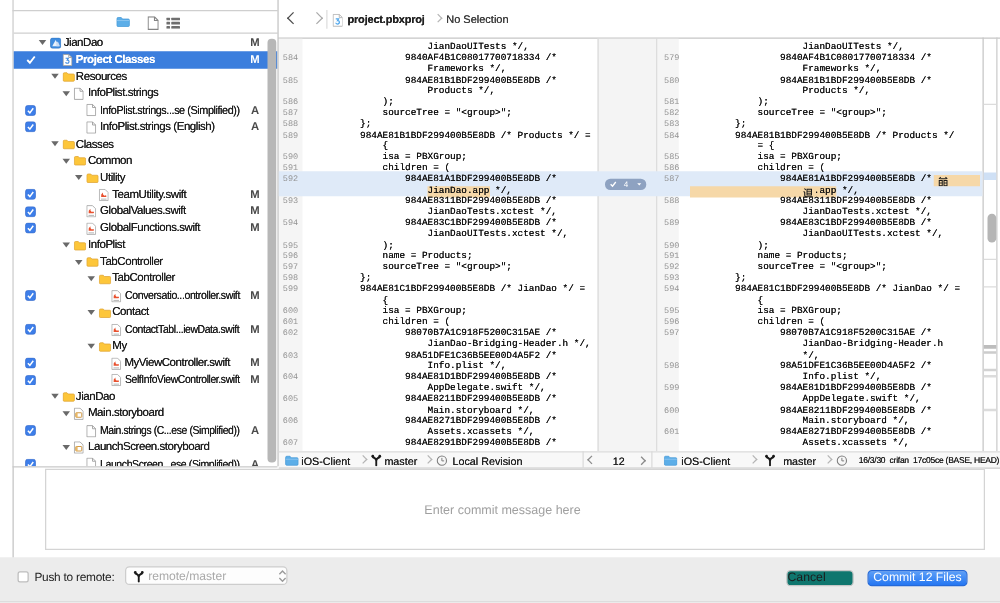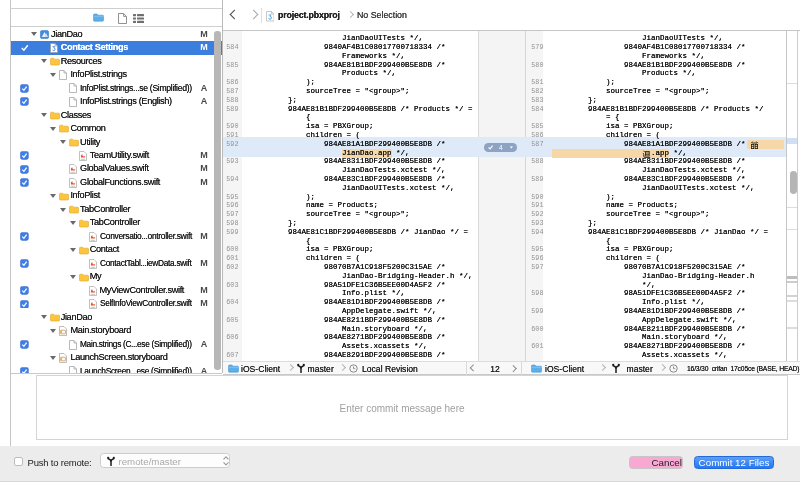--- a/index.html
+++ b/index.html
@@ -44,21 +44,21 @@
 <div style="position:absolute;left:197px;width:14px;text-align:center;top:27.66px;height:13.48px;line-height:13.48px;font-size:9px;font-weight:600;color:#4a4a4a;">M</div>
 <div style="position:absolute;left:11px;right:0;top:41.14px;height:13.48px;background:#3b7edd;"></div>
 <div style="position:absolute;left:19.5px;top:43.34px;line-height:0;"><svg width="9.5" height="9.5" viewBox="0 0 9.5 9.5">
         <path d="M1.8 5.0 L3.9 7.2 L7.8 2.2" stroke="#fff" stroke-width="1.5" fill="none"></path>
       </svg></div>
 <div style="position:absolute;left:49.70px;top:42.94px;line-height:0;"><svg width="8" height="10" viewBox="0 0 8 10">
         <path d="M0.5 0.5 L5 0.5 L7.5 3 L7.5 9.5 L0.5 9.5 Z" fill="#fff" stroke="#9b9b9b" stroke-width="0.7"></path>
         <path d="M5 0.5 L5 3 L7.5 3" fill="none" stroke="#9b9b9b" stroke-width="0.7"></path>
         <path d="M2.5 3.6 L4.6 3.6 L3.8 5.1 Q5.2 4.9 5.2 6.3 Q5.2 7.6 3.7 7.6 Q2.7 7.6 2.5 6.7" fill="none" stroke="#3f8ae0" stroke-width="0.9"></path>
       </svg></div>
-<div style="position:absolute;left:60.70px;top:41.14px;height:13.48px;line-height:13.48px;font-size:9.2px;letter-spacing:-0.35px;color:#fff;font-weight:600;white-space:nowrap;text-shadow:0 0 0.3px #fff;">Contact Settings</div>
+<div style="position:absolute;left:60.70px;top:41.14px;height:13.48px;line-height:13.48px;font-size:9.2px;letter-spacing:-0.35px;color:#fff;font-weight:600;white-space:nowrap;text-shadow:0 0 0.3px #fff;">Project Classes</div>
 <div style="position:absolute;left:197px;width:14px;text-align:center;top:41.14px;height:13.48px;line-height:13.48px;font-size:9px;font-weight:600;color:#fff;">M</div>
 <div style="position:absolute;left:40.50px;top:59.22px;width:0;height:0;border-left:3.4px solid transparent;border-right:3.4px solid transparent;border-top:4.6px solid #696969;"></div>
 <div style="position:absolute;left:49.70px;top:56.82px;line-height:0;"><svg width="10" height="9" viewBox="0 0 10 9">
         <path d="M0.5 2.2 Q0.5 1.2 1.5 1.2 L3.6 1.2 L4.5 2.2 L8.7 2.2 Q9.5 2.2 9.5 3.0 L9.5 7.2 Q9.5 8.0 8.7 8.0 L1.3 8.0 Q0.5 8.0 0.5 7.2 Z" fill="#fdc63a" stroke="#dfa434" stroke-width="0.6"></path>
       </svg></div>
 <div style="position:absolute;left:60.70px;top:54.62px;height:13.48px;line-height:13.48px;font-size:9.2px;letter-spacing:-0.35px;color:#1d1d1d;font-weight:400;white-space:nowrap;text-shadow:0 0 0.3px #1d1d1d;">Resources</div>
 <div style="position:absolute;left:50.20px;top:72.70px;width:0;height:0;border-left:3.4px solid transparent;border-right:3.4px solid transparent;border-top:4.6px solid #696969;"></div>
 <div style="position:absolute;left:59.40px;top:69.90px;line-height:0;"><svg width="8" height="10" viewBox="0 0 8 10">
         <path d="M0.5 0.5 L5 0.5 L7.5 3 L7.5 9.5 L0.5 9.5 Z" fill="#fff" stroke="#9b9b9b" stroke-width="0.7"></path>
         <path d="M5 0.5 L5 3 L7.5 3" fill="none" stroke="#9b9b9b" stroke-width="0.7"></path>
@@ -499,13 +499,13 @@
 <div class="abs" style="left:100px;top:453px;width:130px;height:14.5px;background:#fdfdfd;border:1px solid #cdcdcd;border-radius:3.5px;"></div>
 <div class="abs" style="left:106px;top:456px;line-height:0;"><svg width="10" height="10" viewBox="0 0 10 10">
       <path d="M5 9.4 L5 5.6 M5 5.6 Q4.8 3.6 2.4 2.8 M5 5.6 Q5.2 3.6 7.6 2.8" fill="none" stroke="#1a1a1a" stroke-width="1.5" stroke-linecap="round"></path>
       <circle cx="2.2" cy="1.9" r="1.1" fill="#1a1a1a"></circle>
       <circle cx="7.8" cy="1.9" r="1.1" fill="#1a1a1a"></circle>
     </svg></div>
 <div class="abs" style="left:118.5px;top:455.5px;font-size:9.7px;color:#a9a9a9;">remote/master</div>
 <div class="abs" style="left:221.5px;top:455.5px;line-height:0;"><svg width="8" height="10" viewBox="0 0 8 10">
       <path d="M1.5 3.4 L4 0.8 L6.5 3.4 M1.5 6.4 L4 9.0 L6.5 6.4" fill="none" stroke="#9a9a9a" stroke-width="1.1"></path>
     </svg></div>
-<div class="abs" style="left:629px;top:455.5px;width:54px;height:13px;background:#f9a8d4;border:1px solid #c6c6c6;border-radius:3.5px;text-align:right;font-size:9.8px;line-height:12px;color:#1c1c1c;">Cancel</div>
+<div class="abs" style="left:629px;top:455.5px;width:54px;height:13px;background:#0f766e;border:1px solid #c6c6c6;border-radius:3.5px;text-align:left;font-size:9.8px;line-height:12px;color:#1c1c1c;">Cancel</div>
 <div class="abs" style="left:694px;top:455.5px;width:80px;height:13px;background:linear-gradient(#5d9ff8,#2577f2);border:1px solid #2569d8;border-radius:3.5px;text-align:center;font-size:9.8px;line-height:12px;color:#fff;">Commit 12 Files</div>
 </body></html>

